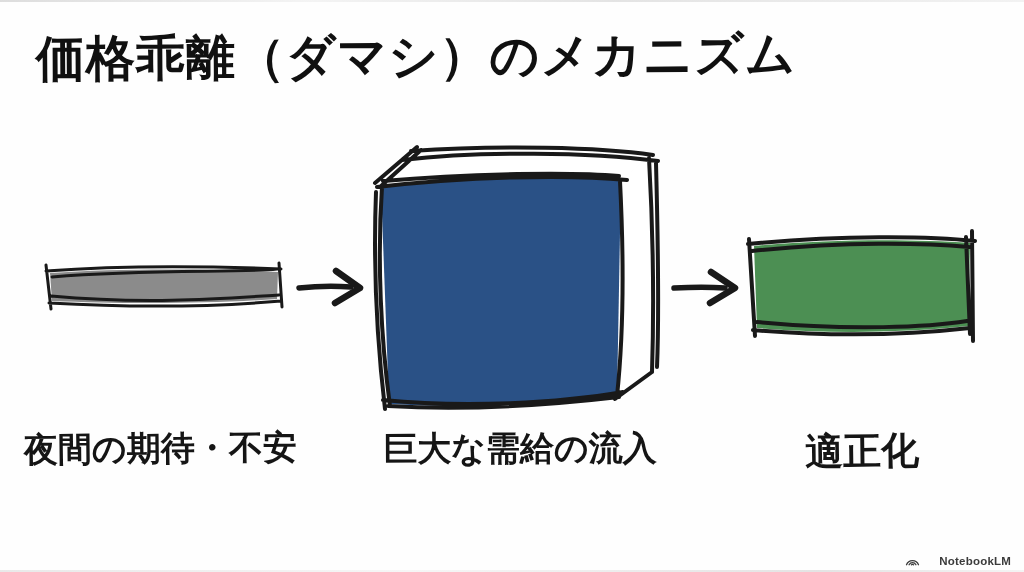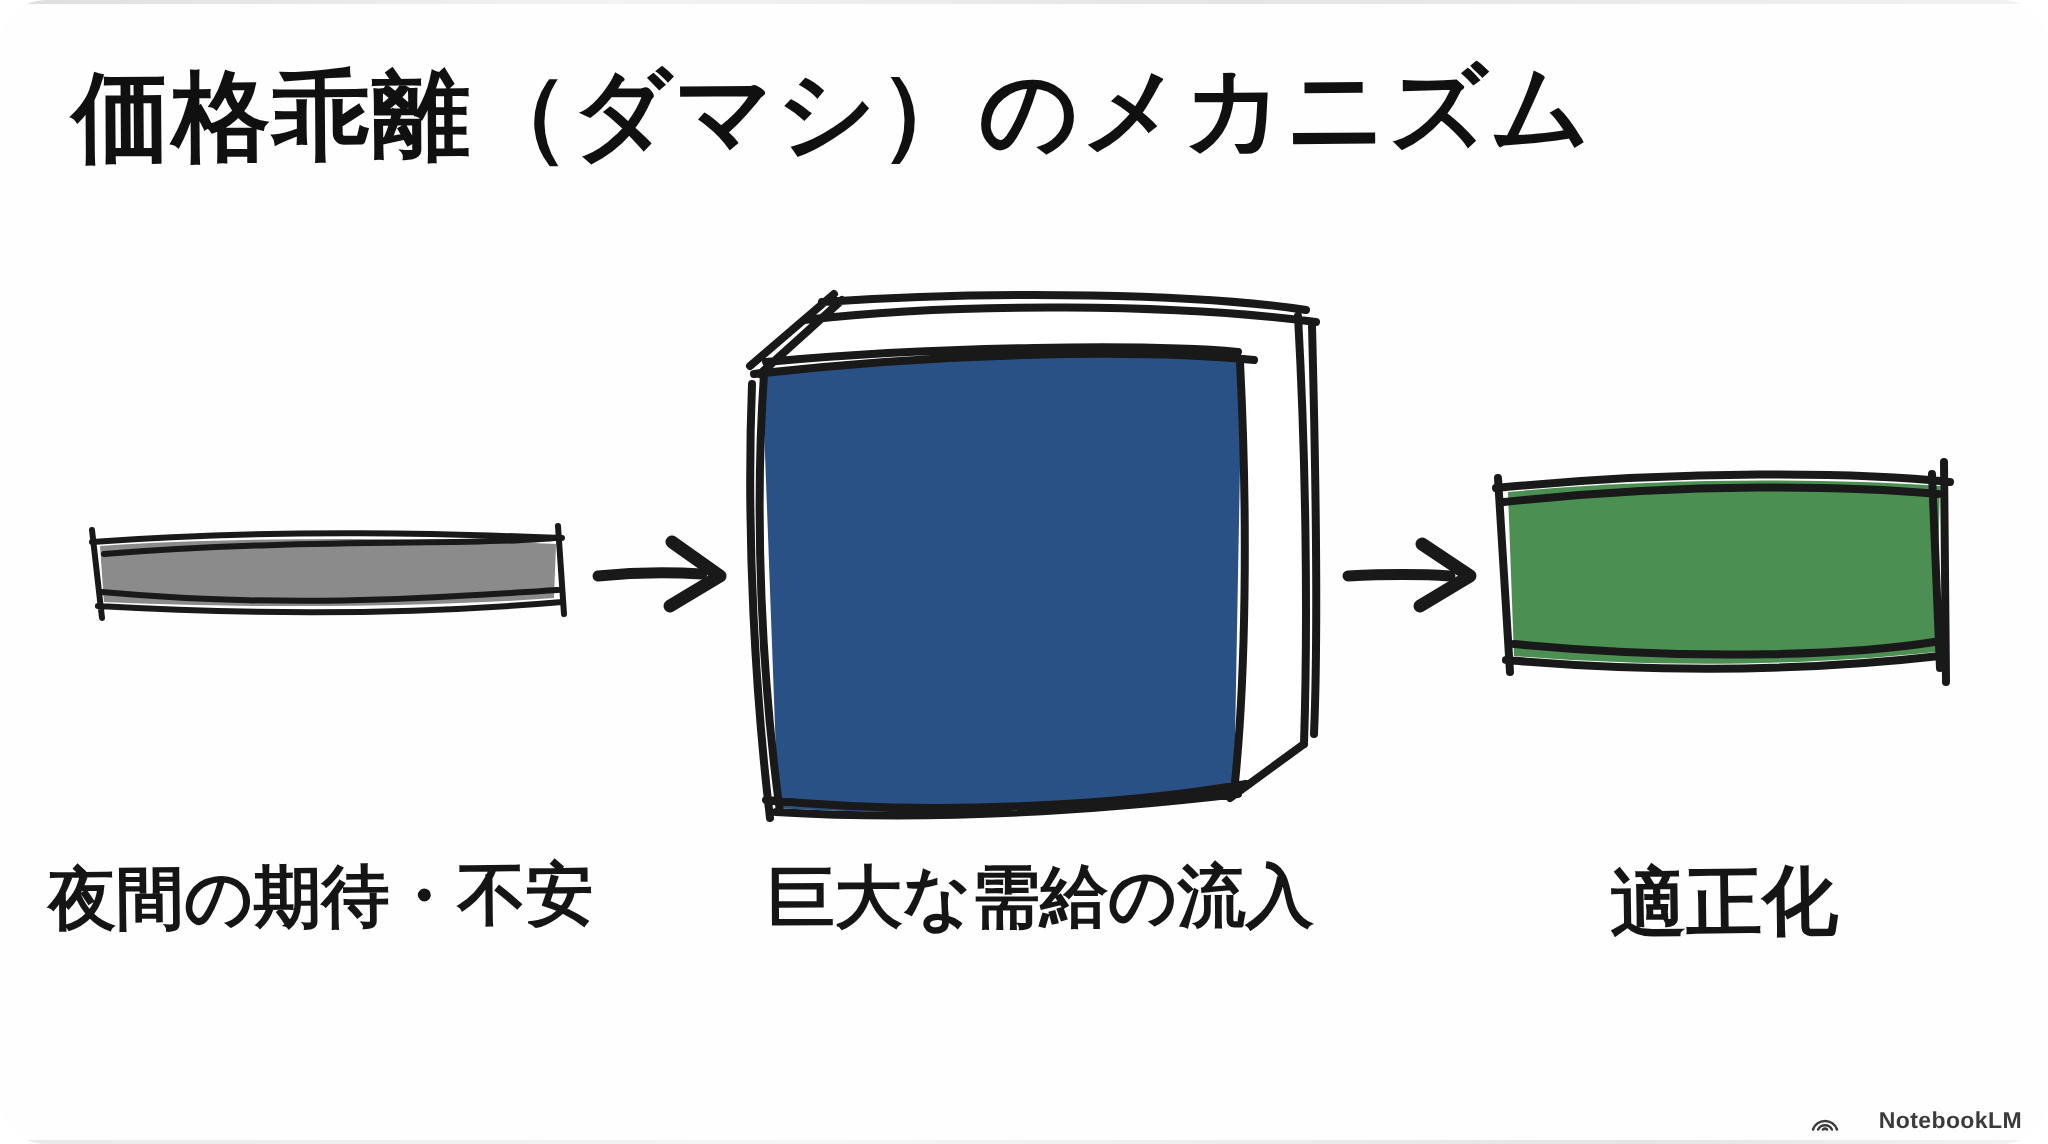--- a/index.html
+++ b/index.html
@@ -3,21 +3,21 @@
 <meta charset="utf-8">
 <style>
   html, body { margin: 0; padding: 0; }
   body {
     width: 1024px; height: 572px;
     font-family: "Liberation Sans", "DejaVu Sans", sans-serif;
     background: #ffffff;
   }
   .canvas {
     position: relative; width: 1024px; height: 572px;
-    background: #fefefe; overflow: hidden; border-radius: 23px;
+    background: #fefefe; overflow: hidden;
   }
   .title {
     position: absolute; left: 36px; top: 24px;
     font-size: 49px; font-weight: bold; color: #101010;
     letter-spacing: 1px; transform: rotate(-0.4deg);
     white-space: nowrap;
   }
   .step-label {
     position: absolute; top: 426px;
     font-size: 34px; font-weight: bold; color: #151515;

